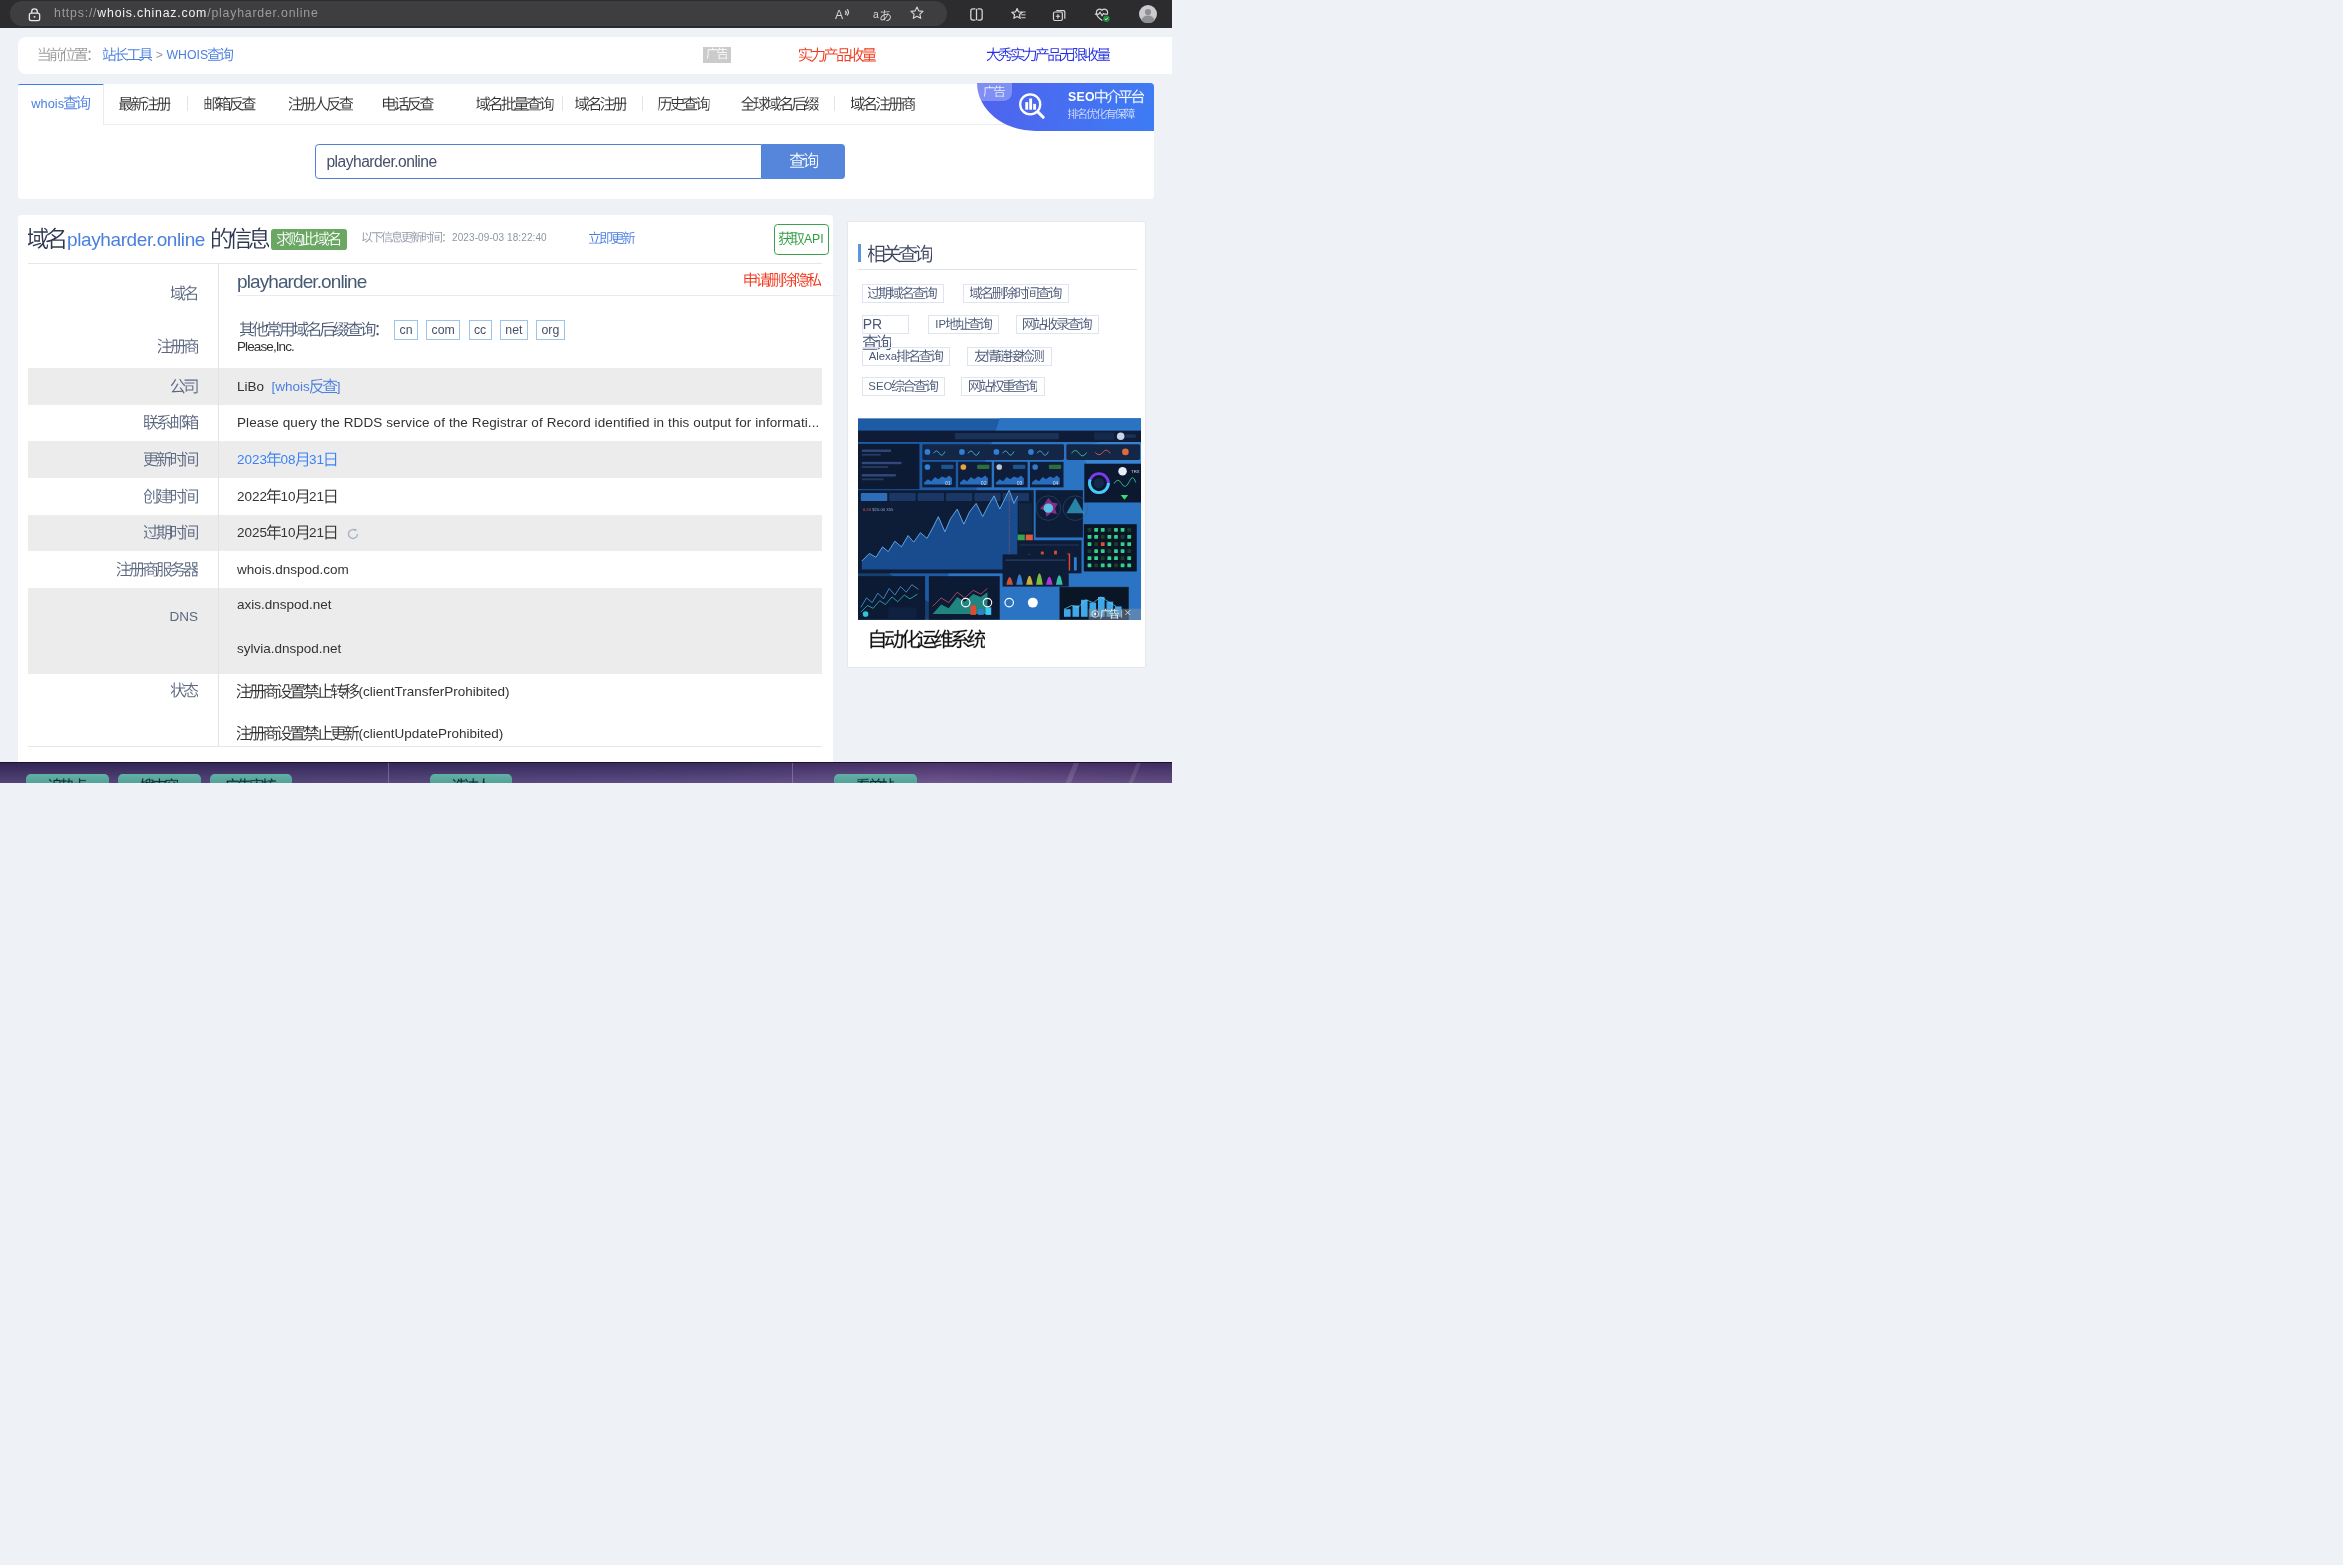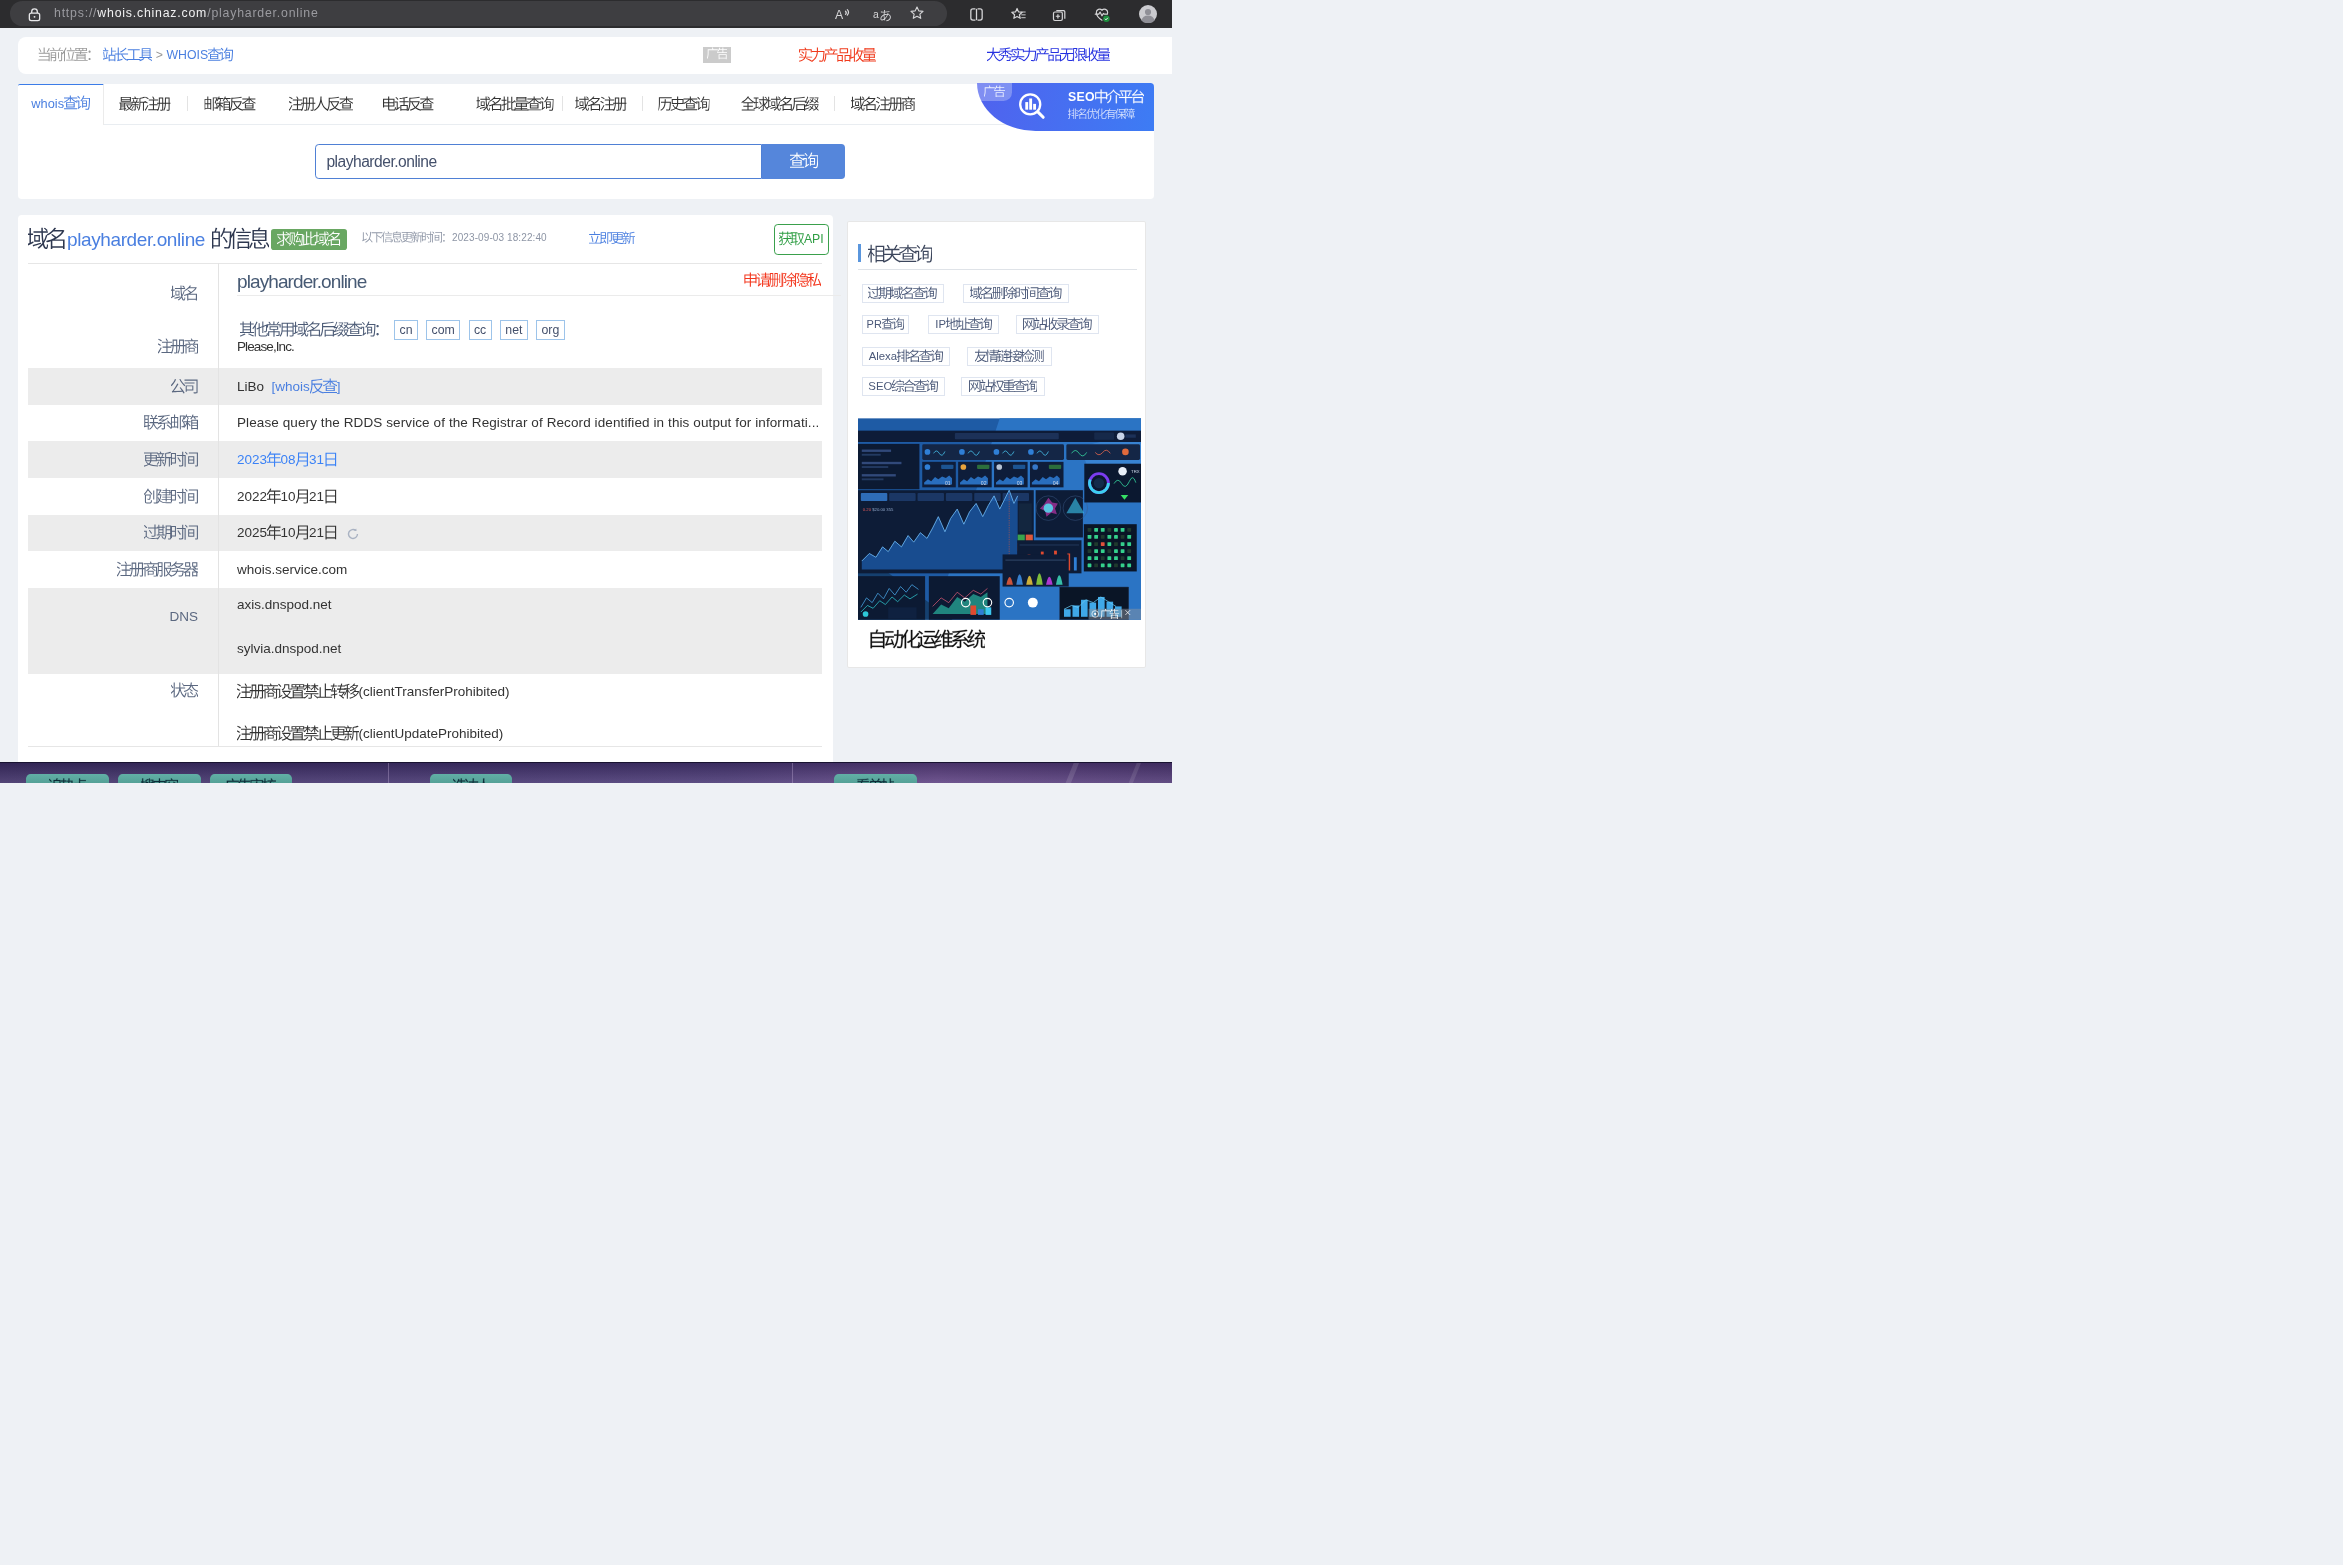--- a/index.html
+++ b/index.html
@@ -477,21 +477,21 @@
         <use href="#u5e74"></use>
       </svg>10<svg class="k" style="width:1em" viewBox="0 -984 1000 1200">
         <use href="#u6708"></use>
       </svg>21<svg class="k" style="width:1em" viewBox="0 -984 1000 1200">
         <use href="#u65e5"></use>
       </svg></div>
     <svg class="a" style="left:328px;top:312px" width="14" height="14" viewBox="0 0 15 15">
       <path d="M12.3 7.5a4.8 4.8 0 1 1-1.7-3.7" fill="none" stroke="#a9b2c2" stroke-width="1.5"></path>
       <path d="M11 1.5l.3 2.8-2.7-.4z" fill="#a9b2c2"></path>
     </svg>
-    <div class="a" style="left:219px;top:345px;height:19px;line-height:19px;font-size:13.5px;color:#333;letter-spacing:0px">whois.service.com</div>
+    <div class="a" style="left:219px;top:345px;height:19px;line-height:19px;font-size:13.5px;color:#333;letter-spacing:0px">whois.dnspod.com</div>
     <div class="a" style="left:219px;top:380px;height:19px;line-height:19px;font-size:13.5px;color:#333;letter-spacing:0px">axis.dnspod.net</div>
     <div class="a" style="left:219px;top:424px;height:19px;line-height:19px;font-size:13.5px;color:#333;letter-spacing:0px">sylvia.dnspod.net</div>
     <div class="a" style="left:219px;top:467px;height:19px;line-height:19px;font-size:13.5px;color:#333;letter-spacing:0px"><svg class="k" style="width:9em" viewBox="0 -984 9000 1200">
         <use href="#u6ce8"></use>
         <use href="#u518c" x="1000"></use>
         <use href="#u5546" x="2000"></use>
         <use href="#u8bbe" x="3000"></use>
         <use href="#u7f6e" x="4000"></use>
         <use href="#u7981" x="5000"></use>
         <use href="#u6b62" x="6000"></use>
@@ -530,21 +530,21 @@
     <div class="a" style="left:115px;top:62px;width:106px;height:19.4px;border:0.9px solid #dfe5f0;text-align:center;line-height:17.5px;font-size:11.4px;color:#4a5878"><svg class="k" style="width:8em" viewBox="0 -984 8000 1200">
         <use href="#u57df"></use>
         <use href="#u540d" x="1000"></use>
         <use href="#u5220" x="2000"></use>
         <use href="#u9664" x="3000"></use>
         <use href="#u65f6" x="4000"></use>
         <use href="#u95f4" x="5000"></use>
         <use href="#u67e5" x="6000"></use>
         <use href="#u8be2" x="7000"></use>
       </svg></div>
-    <div class="a" style="left:13.7px;top:93px;width:47px;height:19.4px;border:0.9px solid #dfe5f0;text-align:center;line-height:17.5px;font-size:11px;color:#4a5878">PR<svg class="k" style="width:2em" viewBox="0 -984 2000 1200">
+    <div class="a" style="left:13.7px;top:93px;width:47px;height:19.4px;border:0.9px solid #dfe5f0;line-height:17.5px;font-size:14px;color:#4a5878">PR<svg class="k" style="width:2em" viewBox="0 -984 2000 1200">
         <use href="#u67e5"></use>
         <use href="#u8be2" x="1000"></use>
       </svg></div>
     <div class="a" style="left:80px;top:93px;width:71px;height:19.4px;border:0.9px solid #dfe5f0;text-align:center;line-height:17.5px;font-size:11.4px;color:#4a5878">IP<svg class="k" style="width:4em" viewBox="0 -984 4000 1200">
         <use href="#u5730"></use>
         <use href="#u5740" x="1000"></use>
         <use href="#u67e5" x="2000"></use>
         <use href="#u8be2" x="3000"></use>
       </svg></div>
     <div class="a" style="left:168px;top:93px;width:83px;height:19.4px;border:0.9px solid #dfe5f0;text-align:center;line-height:17.5px;font-size:11.4px;color:#4a5878"><svg class="k" style="width:6em" viewBox="0 -984 6000 1200">

